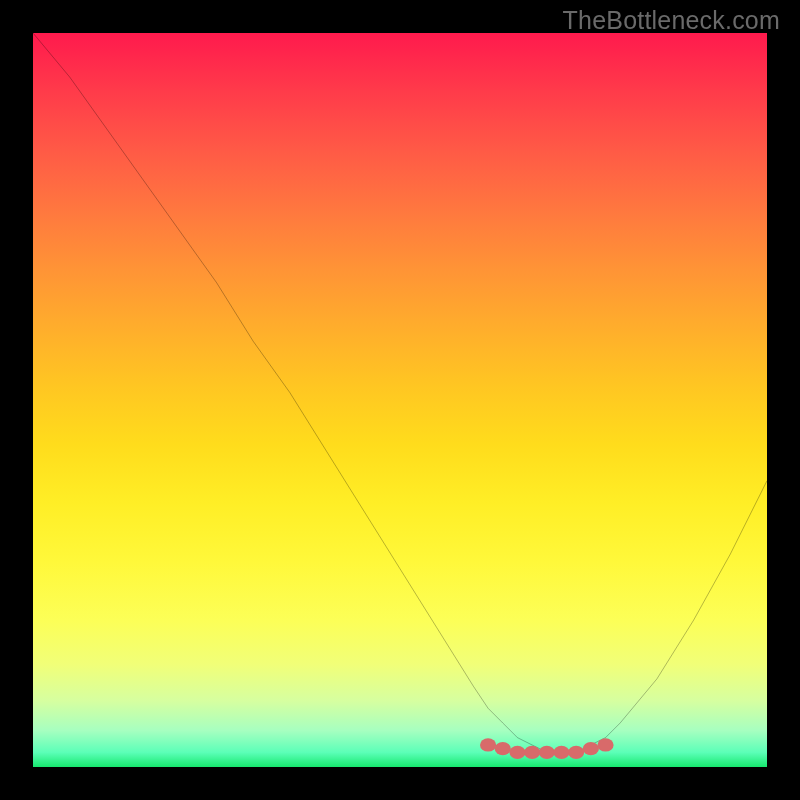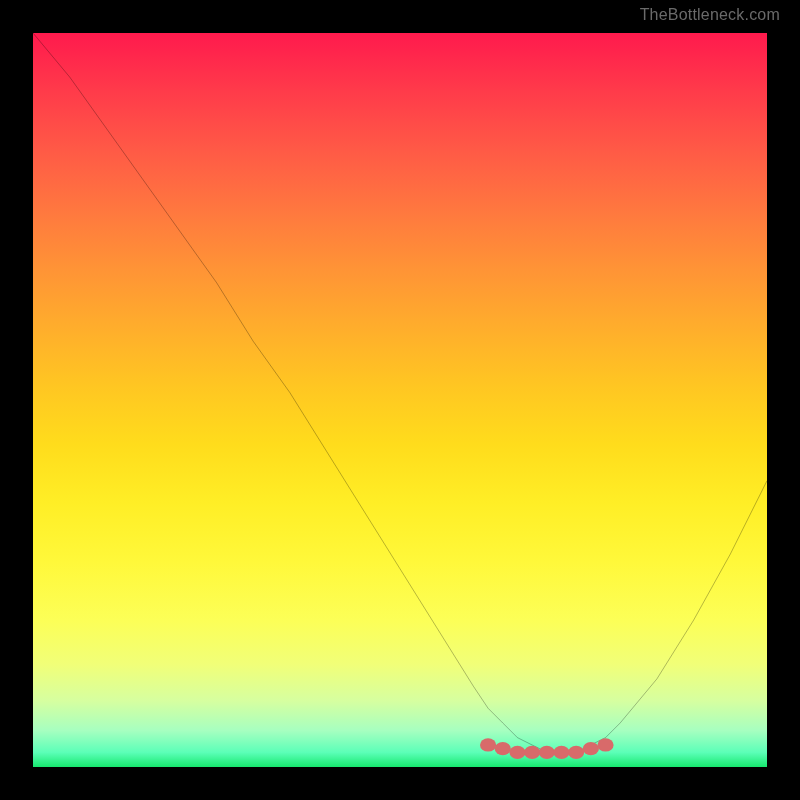--- a/index.html
+++ b/index.html
@@ -49,21 +49,21 @@
     top: 0;
     width: 734px;
     height: 734px;
     overflow: visible;
   }
   .watermark {
     position: absolute;
     top: 6px;
     right: 20px;
     color: #6a6a6a;
-    font-size: 16px;
+    font-size: 25px;
     font-weight: 500;
     letter-spacing: 0.2px;
   }
 </style>
 </head>
 <body>
 
 <div class="frame">
 
   <div class="watermark">TheBottleneck.com</div>

